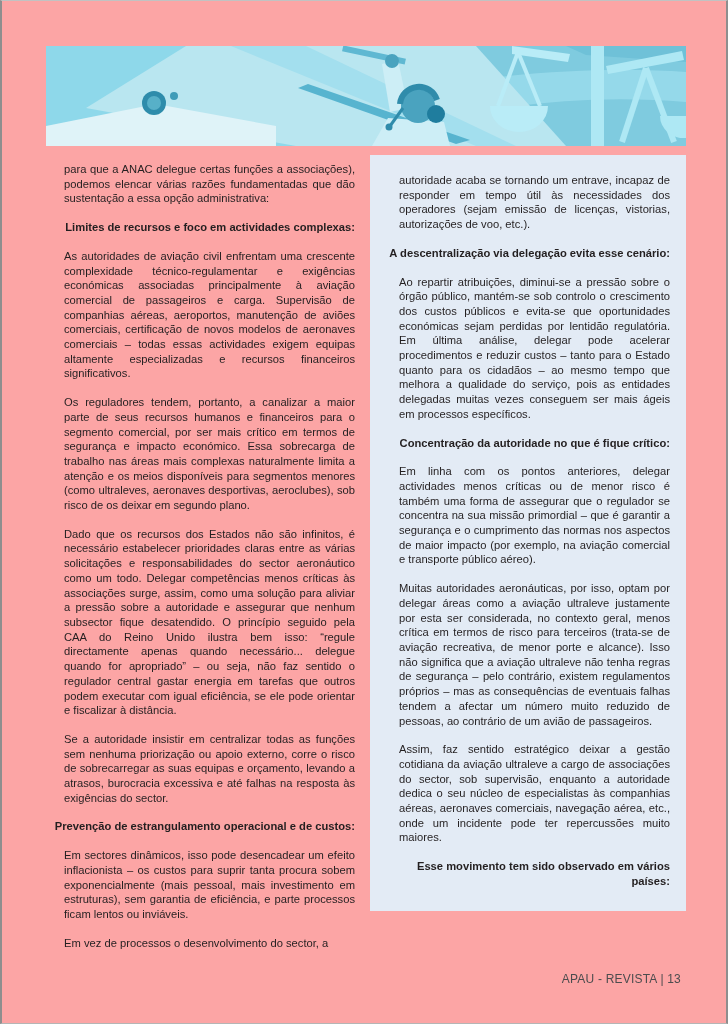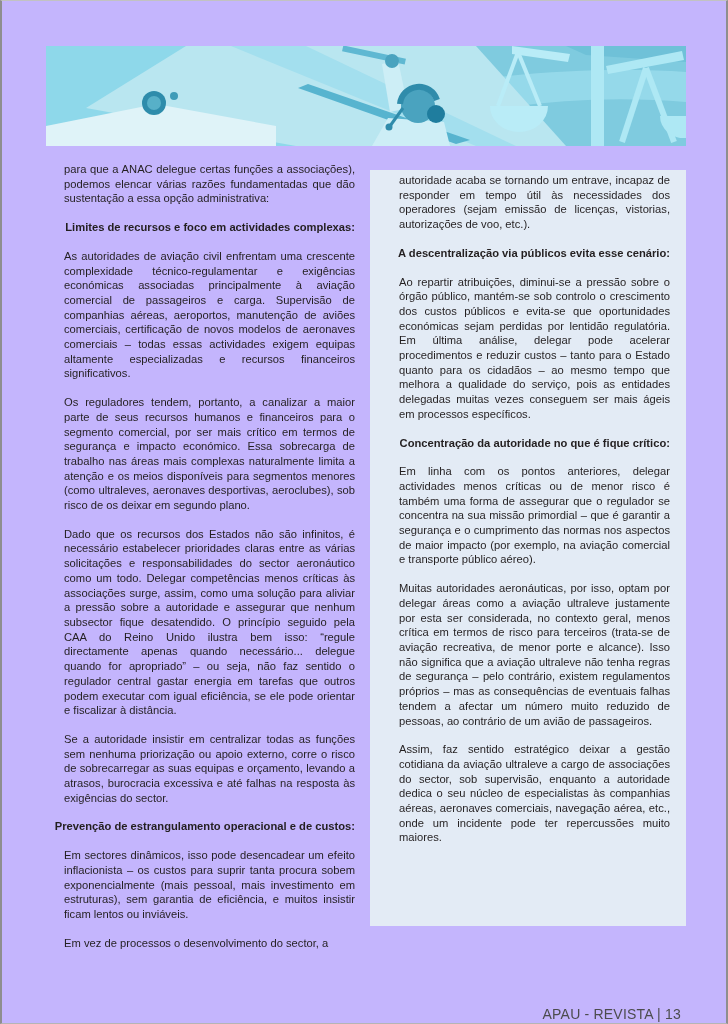--- a/index.html
+++ b/index.html
@@ -1,21 +1,21 @@
 <!DOCTYPE html>
 <html><head>
 <meta charset="utf-8">
 <style>
   html, body { margin: 0; padding: 0; background: #ffffff; }
   .page {
     position: relative;
     width: 728px;
     height: 1024px;
     box-sizing: border-box;
-    background: #c4b5fd;
+    background: #fca5a5;
     border-top: 1px solid #c2c2c2;
     border-bottom: 1px solid #b5b5b5;
     border-left: 2px solid #8e8e8e;
     border-right: 2px solid #8e8e8e;
     font-family: "Liberation Sans", sans-serif;
     color: #231f20;
     overflow: hidden;
   }
   .header-photo {
     position: absolute;
@@ -28,42 +28,42 @@
   .header-photo svg { display: block; }
   .col-left {
     position: absolute;
     left: 45px;
     top: 161px;
     width: 308px;
   }
   .col-right {
     position: absolute;
     left: 368px;
-    top: 169px;
+    top: 154px;
     width: 316px;
     min-height: 756px;
     box-sizing: border-box;
-    padding: 3px 16px 12px 12px;
+    padding: 18px 16px 12px 12px;
     background: #e3ebf5;
   }
   .block {
     margin: 0 0 14px 0;
     font-size: 11.2px;
     line-height: 14.7px;
     text-align: justify;
     color: #231f20;
   }
   .block:last-child { margin-bottom: 0; }
   .para { margin-left: 17px; }
   .heading { font-weight: bold; text-align: right; }
   .footer {
     position: absolute;
     right: 45px;
-    top: 1005px;
-    font-size: 14px;
+    top: 971px;
+    font-size: 12px;
     letter-spacing: 0.2px;
     color: #4c4c4e;
   }
 </style>
 </head>
 <body>
 
 <div class="page">
 
   <div class="header-photo">
@@ -111,29 +111,30 @@
   </div>
 
   <div class="col-left">
     <p class="block para">para que a ANAC delegue certas funções a associações), podemos elencar várias razões fundamentadas que dão sustentação a essa opção administrativa:</p>
     <p class="block heading">Limites de recursos e foco em actividades complexas:</p>
     <p class="block para">As autoridades de aviação civil enfrentam uma crescente complexidade técnico-regulamentar e exigências económicas associadas principalmente à aviação comercial de passageiros e carga. Supervisão de companhias aéreas, aeroportos, manutenção de aviões comerciais, certificação de novos modelos de aeronaves comerciais – todas essas actividades exigem equipas altamente especializadas e recursos financeiros significativos.</p>
     <p class="block para">Os reguladores tendem, portanto, a canalizar a maior parte de seus recursos humanos e financeiros para o segmento comercial, por ser mais crítico em termos de segurança e impacto económico. Essa sobrecarga de trabalho nas áreas mais complexas naturalmente limita a atenção e os meios disponíveis para segmentos menores (como ultraleves, aeronaves desportivas, aeroclubes), sob risco de os deixar em segundo plano.</p>
     <p class="block para">Dado que os recursos dos Estados não são infinitos, é necessário estabelecer prioridades claras entre as várias solicitações e responsabilidades do sector aeronáutico como um todo. Delegar competências menos críticas às associações surge, assim, como uma solução para aliviar a pressão sobre a autoridade e assegurar que nenhum subsector fique desatendido. O princípio seguido pela CAA do Reino Unido ilustra bem isso: “regule directamente apenas quando necessário... delegue quando for apropriado” – ou seja, não faz sentido o regulador central gastar energia em tarefas que outros podem executar com igual eficiência, se ele pode orientar e fiscalizar à distância.</p>
     <p class="block para">Se a autoridade insistir em centralizar todas as funções sem nenhuma priorização ou apoio externo, corre o risco de sobrecarregar as suas equipas e orçamento, levando a atrasos, burocracia excessiva e até falhas na resposta às exigências do sector.</p>
     <p class="block heading">Prevenção de estrangulamento operacional e de custos:</p>
-    <p class="block para">Em sectores dinâmicos, isso pode desencadear um efeito inflacionista – os custos para suprir tanta procura sobem exponencialmente (mais pessoal, mais investimento em estruturas), sem garantia de eficiência, e muitos insistir ficam lentos ou inviáveis.</p>
+    <p class="block para">Em sectores dinâmicos, isso pode desencadear um efeito inflacionista – os custos para suprir tanta procura sobem exponencialmente (mais pessoal, mais investimento em estruturas), sem garantia de eficiência, e parte processos ficam lentos ou inviáveis.</p>
     <p class="block para">Em vez de processos o desenvolvimento do sector, a</p>
   </div>
 
   <div class="col-right">
     <p class="block para">autoridade acaba se tornando um entrave, incapaz de responder em tempo útil às necessidades dos operadores (sejam emissão de licenças, vistorias, autorizações de voo, etc.).</p>
-    <p class="block heading">A descentralização via públicos evita esse cenário:</p>
+    <p class="block heading">A descentralização via delegação evita esse cenário:</p>
     <p class="block para">Ao repartir atribuições, diminui-se a pressão sobre o órgão público, mantém-se sob controlo o crescimento dos custos públicos e evita-se que oportunidades económicas sejam perdidas por lentidão regulatória. Em última análise, delegar pode acelerar procedimentos e reduzir custos – tanto para o Estado quanto para os cidadãos – ao mesmo tempo que melhora a qualidade do serviço, pois as entidades delegadas muitas vezes conseguem ser mais ágeis em processos específicos.</p>
     <p class="block heading">Concentração da autoridade no que é fique crítico:</p>
     <p class="block para">Em linha com os pontos anteriores, delegar actividades menos críticas ou de menor risco é também uma forma de assegurar que o regulador se concentra na sua missão primordial – que é garantir a segurança e o cumprimento das normas nos aspectos de maior impacto (por exemplo, na aviação comercial e transporte público aéreo).</p>
     <p class="block para">Muitas autoridades aeronáuticas, por isso, optam por delegar áreas como a aviação ultraleve justamente por esta ser considerada, no contexto geral, menos crítica em termos de risco para terceiros (trata-se de aviação recreativa, de menor porte e alcance). Isso não significa que a aviação ultraleve não tenha regras de segurança – pelo contrário, existem regulamentos próprios – mas as consequências de eventuais falhas tendem a afectar um número muito reduzido de pessoas, ao contrário de um avião de passageiros.</p>
     <p class="block para">Assim, faz sentido estratégico deixar a gestão cotidiana da aviação ultraleve a cargo de associações do sector, sob supervisão, enquanto a autoridade dedica o seu núcleo de especialistas às companhias aéreas, aeronaves comerciais, navegação aérea, etc., onde um incidente pode ter repercussões muito maiores.</p>
+    <p class="block heading">Esse movimento tem sido observado em vários países:</p>
   </div>
 
   <div class="footer">APAU - REVISTA | 13</div>
 
 </div>
 
 </body></html>

